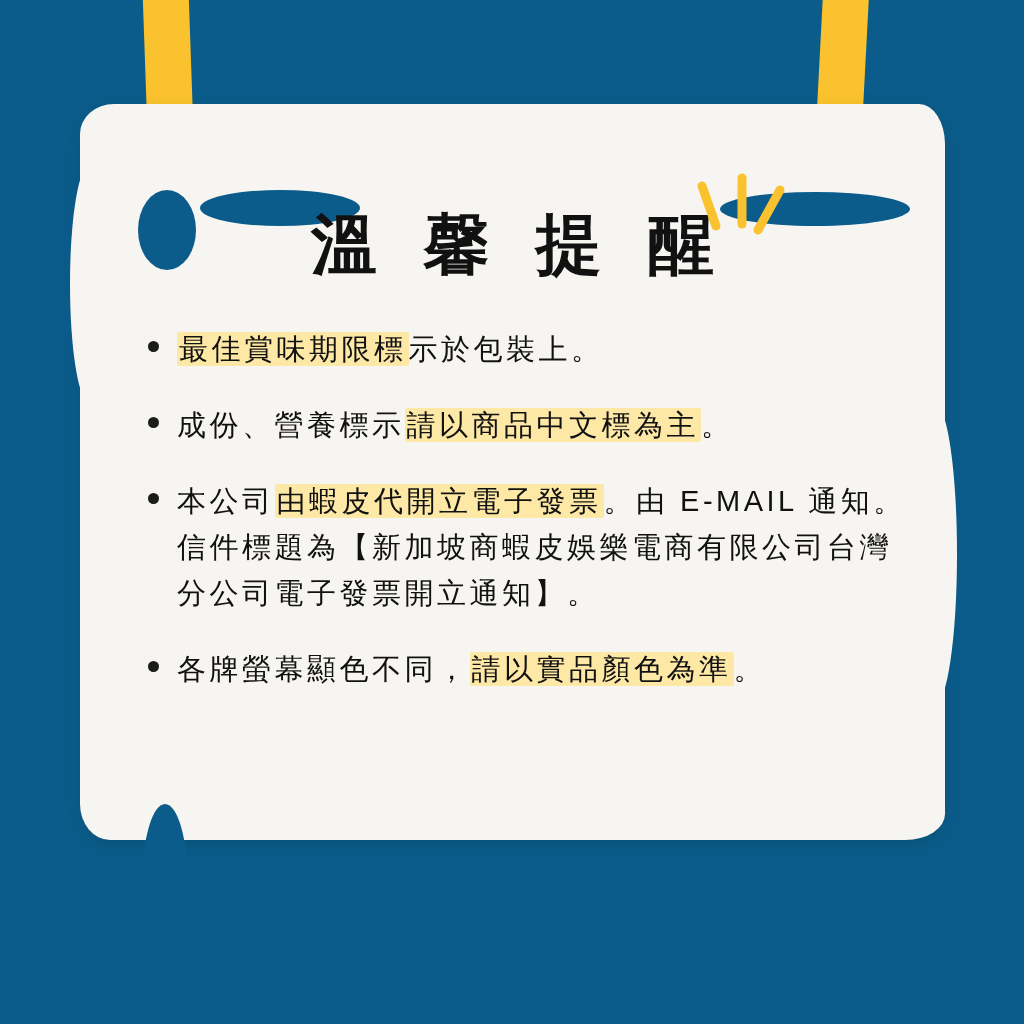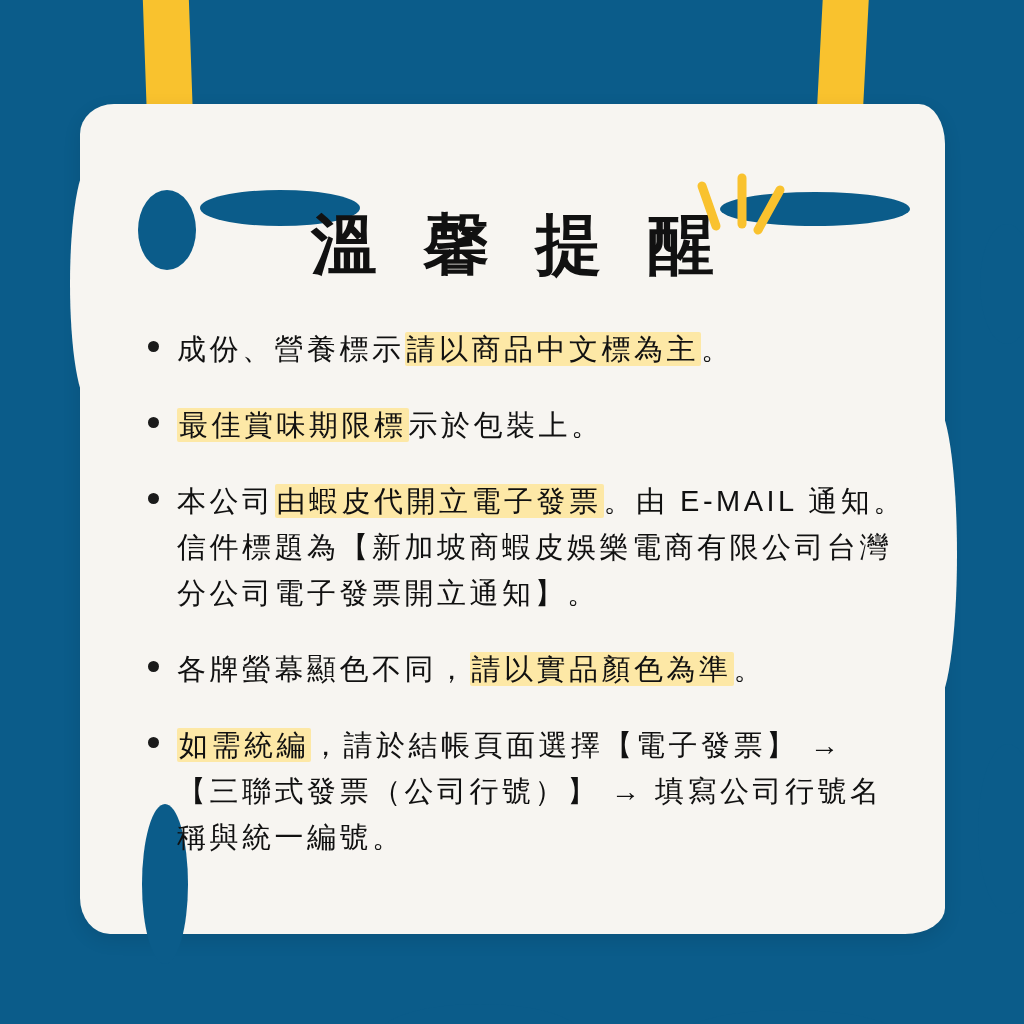--- a/index.html
+++ b/index.html
@@ -40,21 +40,21 @@
     height: 200px;
     transform: rotate(3deg);
   }
 
   
   .note {
     position: absolute;
     left: 80px;
     top: 104px;
     width: 865px;
-    height: 830px;
+    height: 736px;
     background: #f7f5f1;
     box-shadow: 0 6px 18px rgba(0,0,0,0.10);
     border-radius: 34px 26px 40px 30px / 30px 40px 26px 36px;
   }
   
   .note:before {
     content: "";
     position: absolute;
     left: -10px;
     top: 60px;
@@ -180,35 +180,31 @@
         <svg class="sparkle" viewBox="0 0 120 110">
           <line x1="22" y1="18" x2="36" y2="58" stroke="#f9c22e" stroke-width="9" stroke-linecap="round"></line>
           <line x1="62" y1="10" x2="62" y2="56" stroke="#f9c22e" stroke-width="9" stroke-linecap="round"></line>
           <line x1="100" y1="22" x2="78" y2="62" stroke="#f9c22e" stroke-width="9" stroke-linecap="round"></line>
         </svg>
       </div>
 
       <div class="list" id="reminder-list">
           <div class="item">
             <span class="dot"></span>
+            <div class="text"><span class="hl">最佳賞味期限標</span><span>示於包裝上。</span></div>
+          </div>
+          <div class="item">
+            <span class="dot"></span>
             <div class="text"><span>成份、營養標示</span><span class="hl">請以商品中文標為主</span><span>。</span></div>
           </div>
           <div class="item">
             <span class="dot"></span>
-            <div class="text"><span class="hl">最佳賞味期限標</span><span>示於包裝上。</span></div>
-          </div>
-          <div class="item">
-            <span class="dot"></span>
             <div class="text"><span>本公司</span><span class="hl">由蝦皮代開立電子發票</span><span>。由 E-MAIL 通知。信件標題為【新加坡商蝦皮娛樂電商有限公司台灣分公司電子發票開立通知】。</span></div>
           </div>
           <div class="item">
             <span class="dot"></span>
             <div class="text"><span>各牌螢幕顯色不同，</span><span class="hl">請以實品顏色為準</span><span>。</span></div>
-          </div>
-          <div class="item">
-            <span class="dot"></span>
-            <div class="text"><span class="hl">如需統編</span><span>，請於結帳頁面選擇【電子發票】 → 【三聯式發票（公司行號）】 → 填寫公司行號名稱與統一編號。</span></div>
           </div>
         </div>
 
     </div>
   </div>
 </div>
 
 </body></html>

